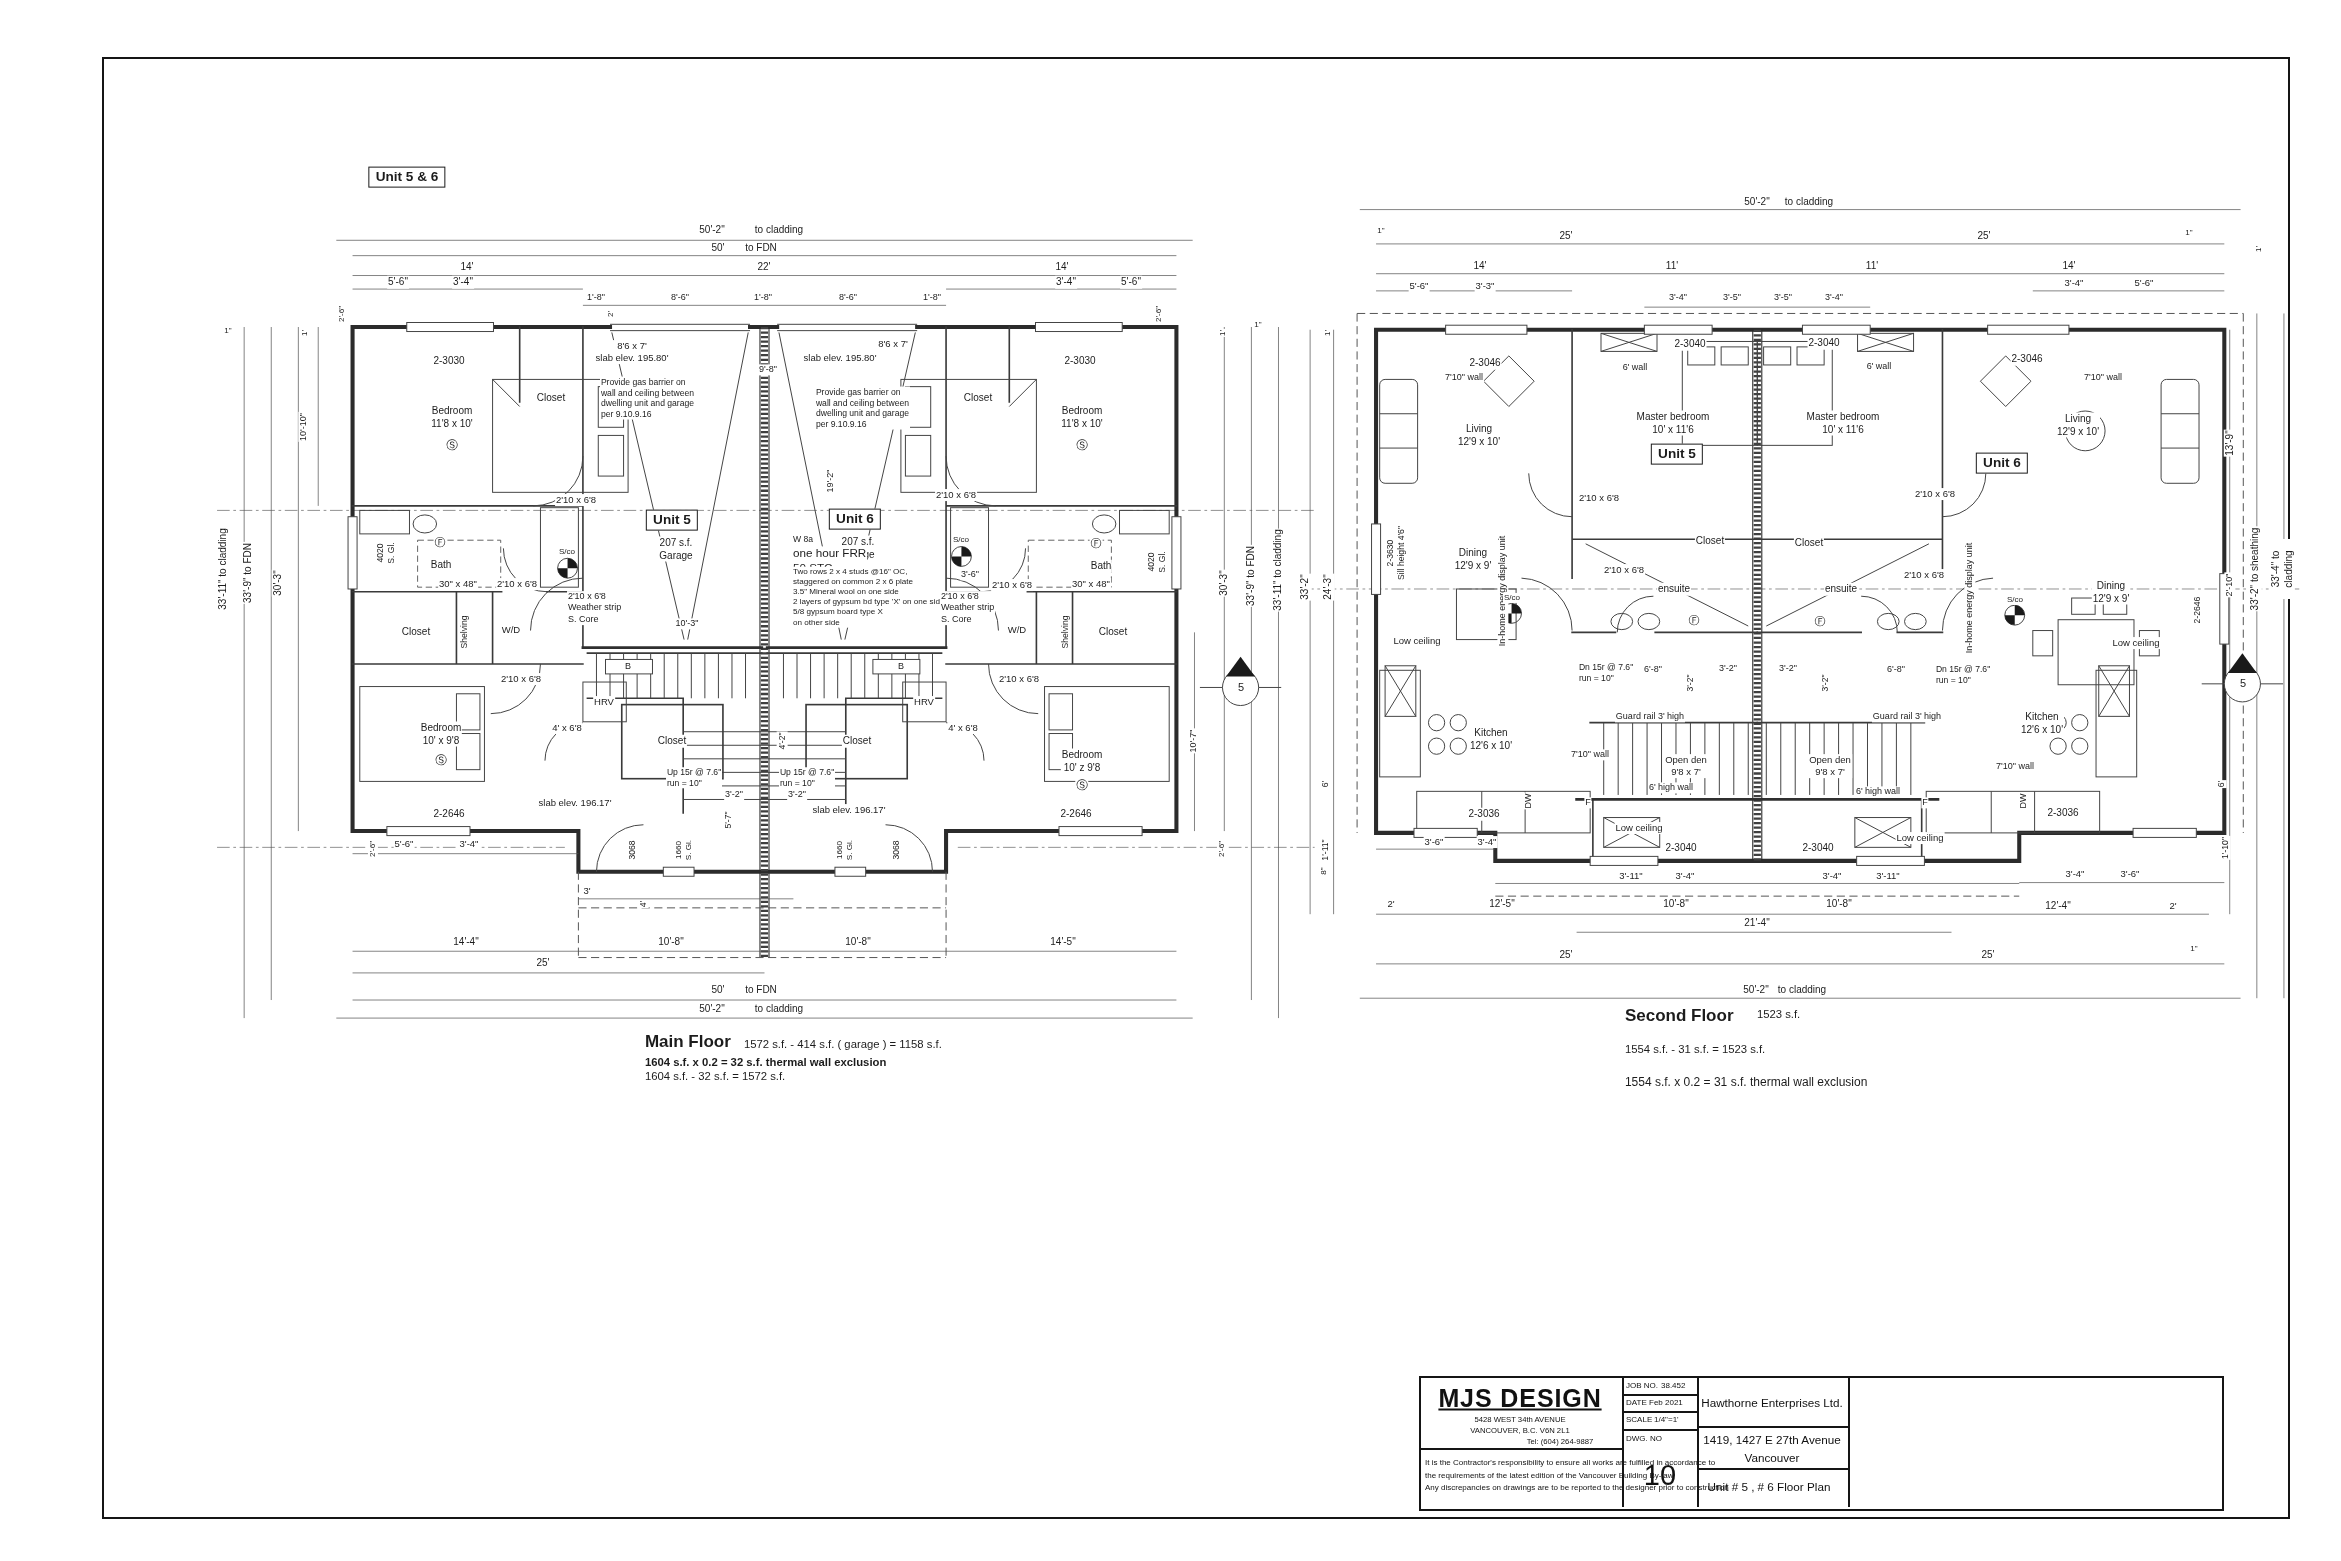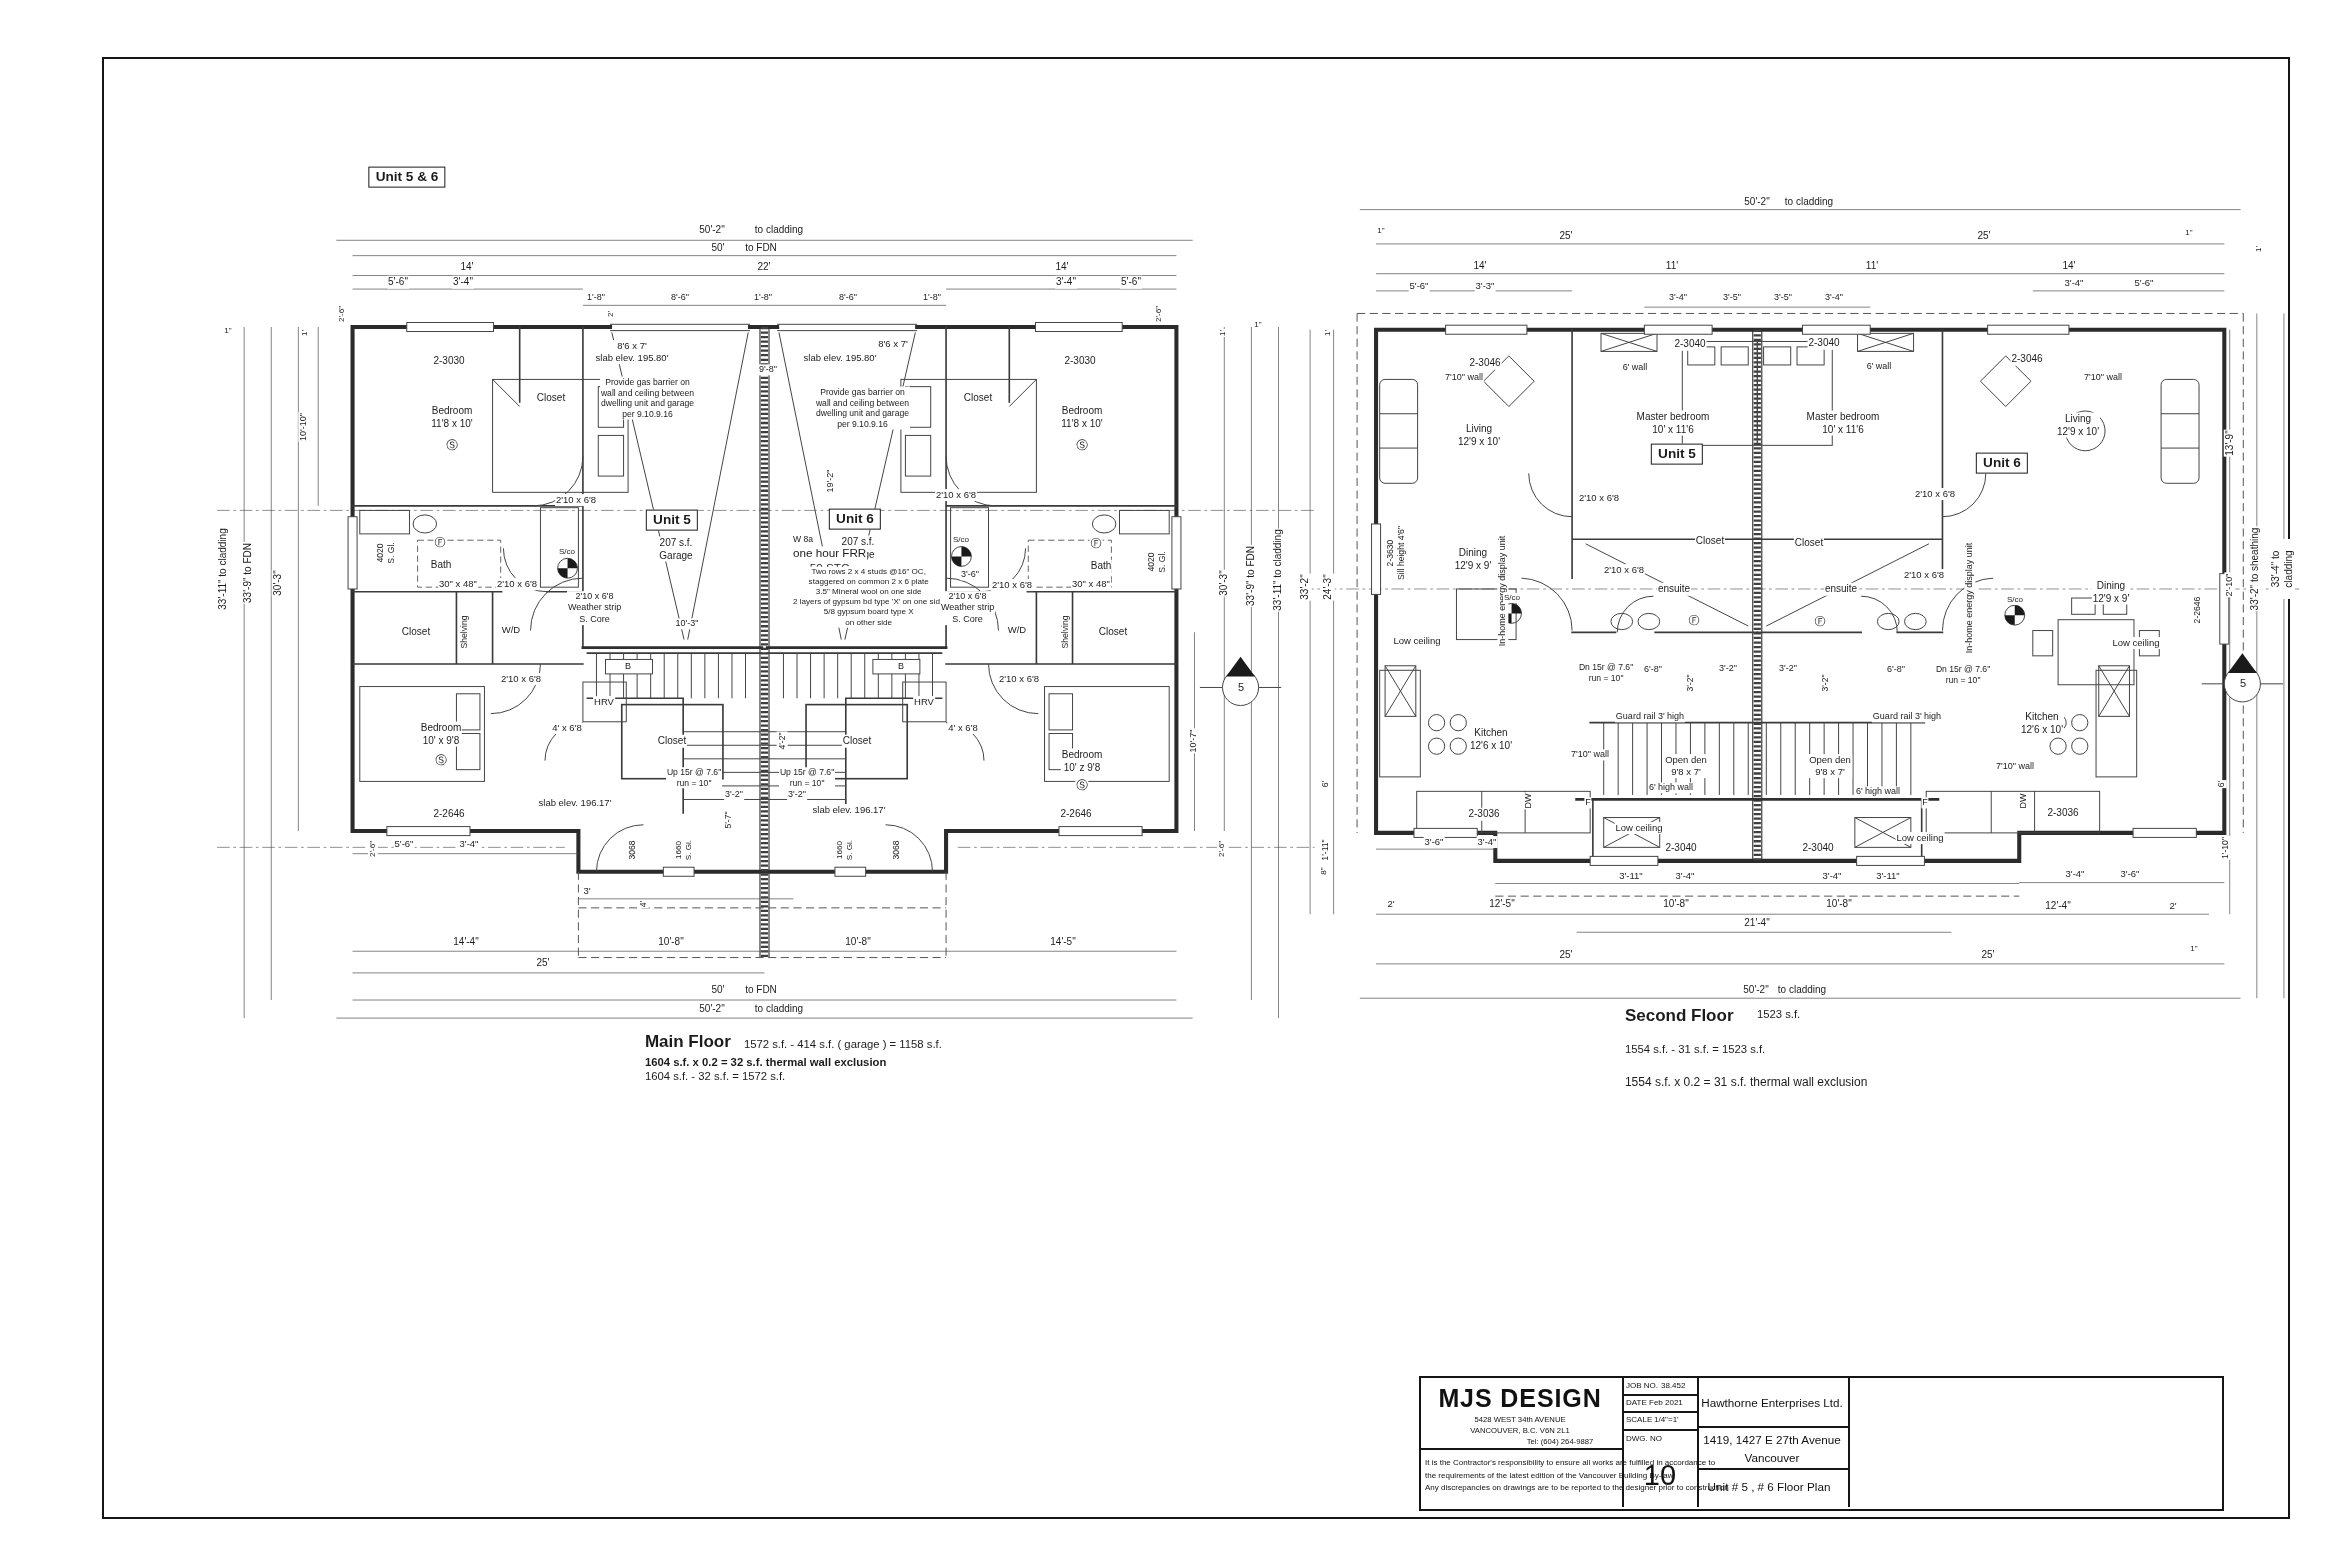--- a/index.html
+++ b/index.html
@@ -14,21 +14,21 @@
   .w1f{stroke:#444;stroke-width:1.1;fill:#fff}
   .t{stroke:#555;stroke-width:0.8;fill:none}
   .dsh{stroke:#555;stroke-width:1.1;fill:none;stroke-dasharray:9 5}
   .ddt{stroke:#666;stroke-width:0.8;fill:none;stroke-dasharray:14 4 3 4}
   .pw{stroke:#3f3f3f;stroke-width:8;fill:none;stroke-dasharray:2.5 2.5}
   .pwe{stroke:#2b2b2b;stroke-width:1.2;fill:none}
   .blk{fill:#1a1a1a;stroke:none}
   .dshb{stroke:#555;stroke-width:1;fill:none;stroke-dasharray:7 4}
   .lbl{position:absolute;transform:translate(-50%,-50%);font-size:10px;line-height:1.25;
     text-align:center;white-space:pre-line;background:#fff;padding:0 0.9px;color:#1c1c1c;}
-  .lbl.la{transform:translate(0,-50%);text-align:center;}
+  .lbl.la{transform:translate(0,-50%);text-align:left;}
   .lbl.rot{transform:translate(-50%,-50%) rotate(-90deg);}
   .lbl.bx{border:1.4px solid #1a1a1a;padding:0.9px 6.3px;white-space:nowrap;font-size:13.6px;}
   
   .tb-line{position:absolute;background:#151515;}
   .tb-text{position:absolute;transform:translate(-50%,-50%);text-align:center;white-space:nowrap;color:#111;}
   .tb-text.la{transform:translate(0,-50%);text-align:left;}
 </style>
 </head>
 <body>
 
@@ -531,21 +531,21 @@
     <div class="tb-line" style="left:1622px;top:1376px;width:1.8px;height:131px;"></div>
     <div class="tb-line" style="left:1697px;top:1376px;width:1.8px;height:131px;"></div>
     <div class="tb-line" style="left:1848px;top:1376px;width:1.8px;height:131px;"></div>
     <div class="tb-line" style="left:1419px;top:1448px;width:205px;height:1.8px;"></div>
     <div class="tb-line" style="left:1622px;top:1394px;width:77px;height:1.8px;"></div>
     <div class="tb-line" style="left:1622px;top:1411px;width:77px;height:1.8px;"></div>
     <div class="tb-line" style="left:1622px;top:1429px;width:77px;height:1.8px;"></div>
     <div class="tb-line" style="left:1697px;top:1426px;width:153px;height:1.8px;"></div>
     <div class="tb-line" style="left:1697px;top:1468px;width:153px;height:1.8px;"></div>
 
-    <div class="tb-text" style="left:1520px;top:1398px;font-size:25px;font-weight:700;letter-spacing:0.9px;">MJS DESIGN</div>
+    <div class="tb-text" style="left:1520px;top:1398px;font-size:25px;font-weight:700;letter-spacing:0.9px;text-decoration:underline;">MJS DESIGN</div>
     <div class="tb-text" style="left:1520px;top:1419px;font-size:7.7px;">5428 WEST 34th AVENUE</div>
     <div class="tb-text" style="left:1520px;top:1430px;font-size:7.7px;">VANCOUVER, B.C. V6N 2L1</div>
     <div class="tb-text" style="left:1520px;top:1441px;font-size:7.7px;margin-left:40px;">Tel: (604) 264-9887</div>
     <div class="tb-text la" style="left:1425px;top:1462px;font-size:8px;">It is the Contractor's responsibility to ensure all works are fulfilled in accordance to</div>
     <div class="tb-text la" style="left:1425px;top:1475px;font-size:8px;">the requirements of the latest edition of the Vancouver Building By-law</div>
     <div class="tb-text la" style="left:1425px;top:1487px;font-size:8px;">Any discrepancies on drawings are to be reported to the designer prior to construction</div>
 
     <div class="tb-text la" style="left:1626px;top:1385px;font-size:8px;">JOB NO.</div>
     <div class="tb-text la" style="left:1661px;top:1385px;font-size:8px;">38.452</div>
     <div class="tb-text la" style="left:1626px;top:1402px;font-size:8px;">DATE</div>

